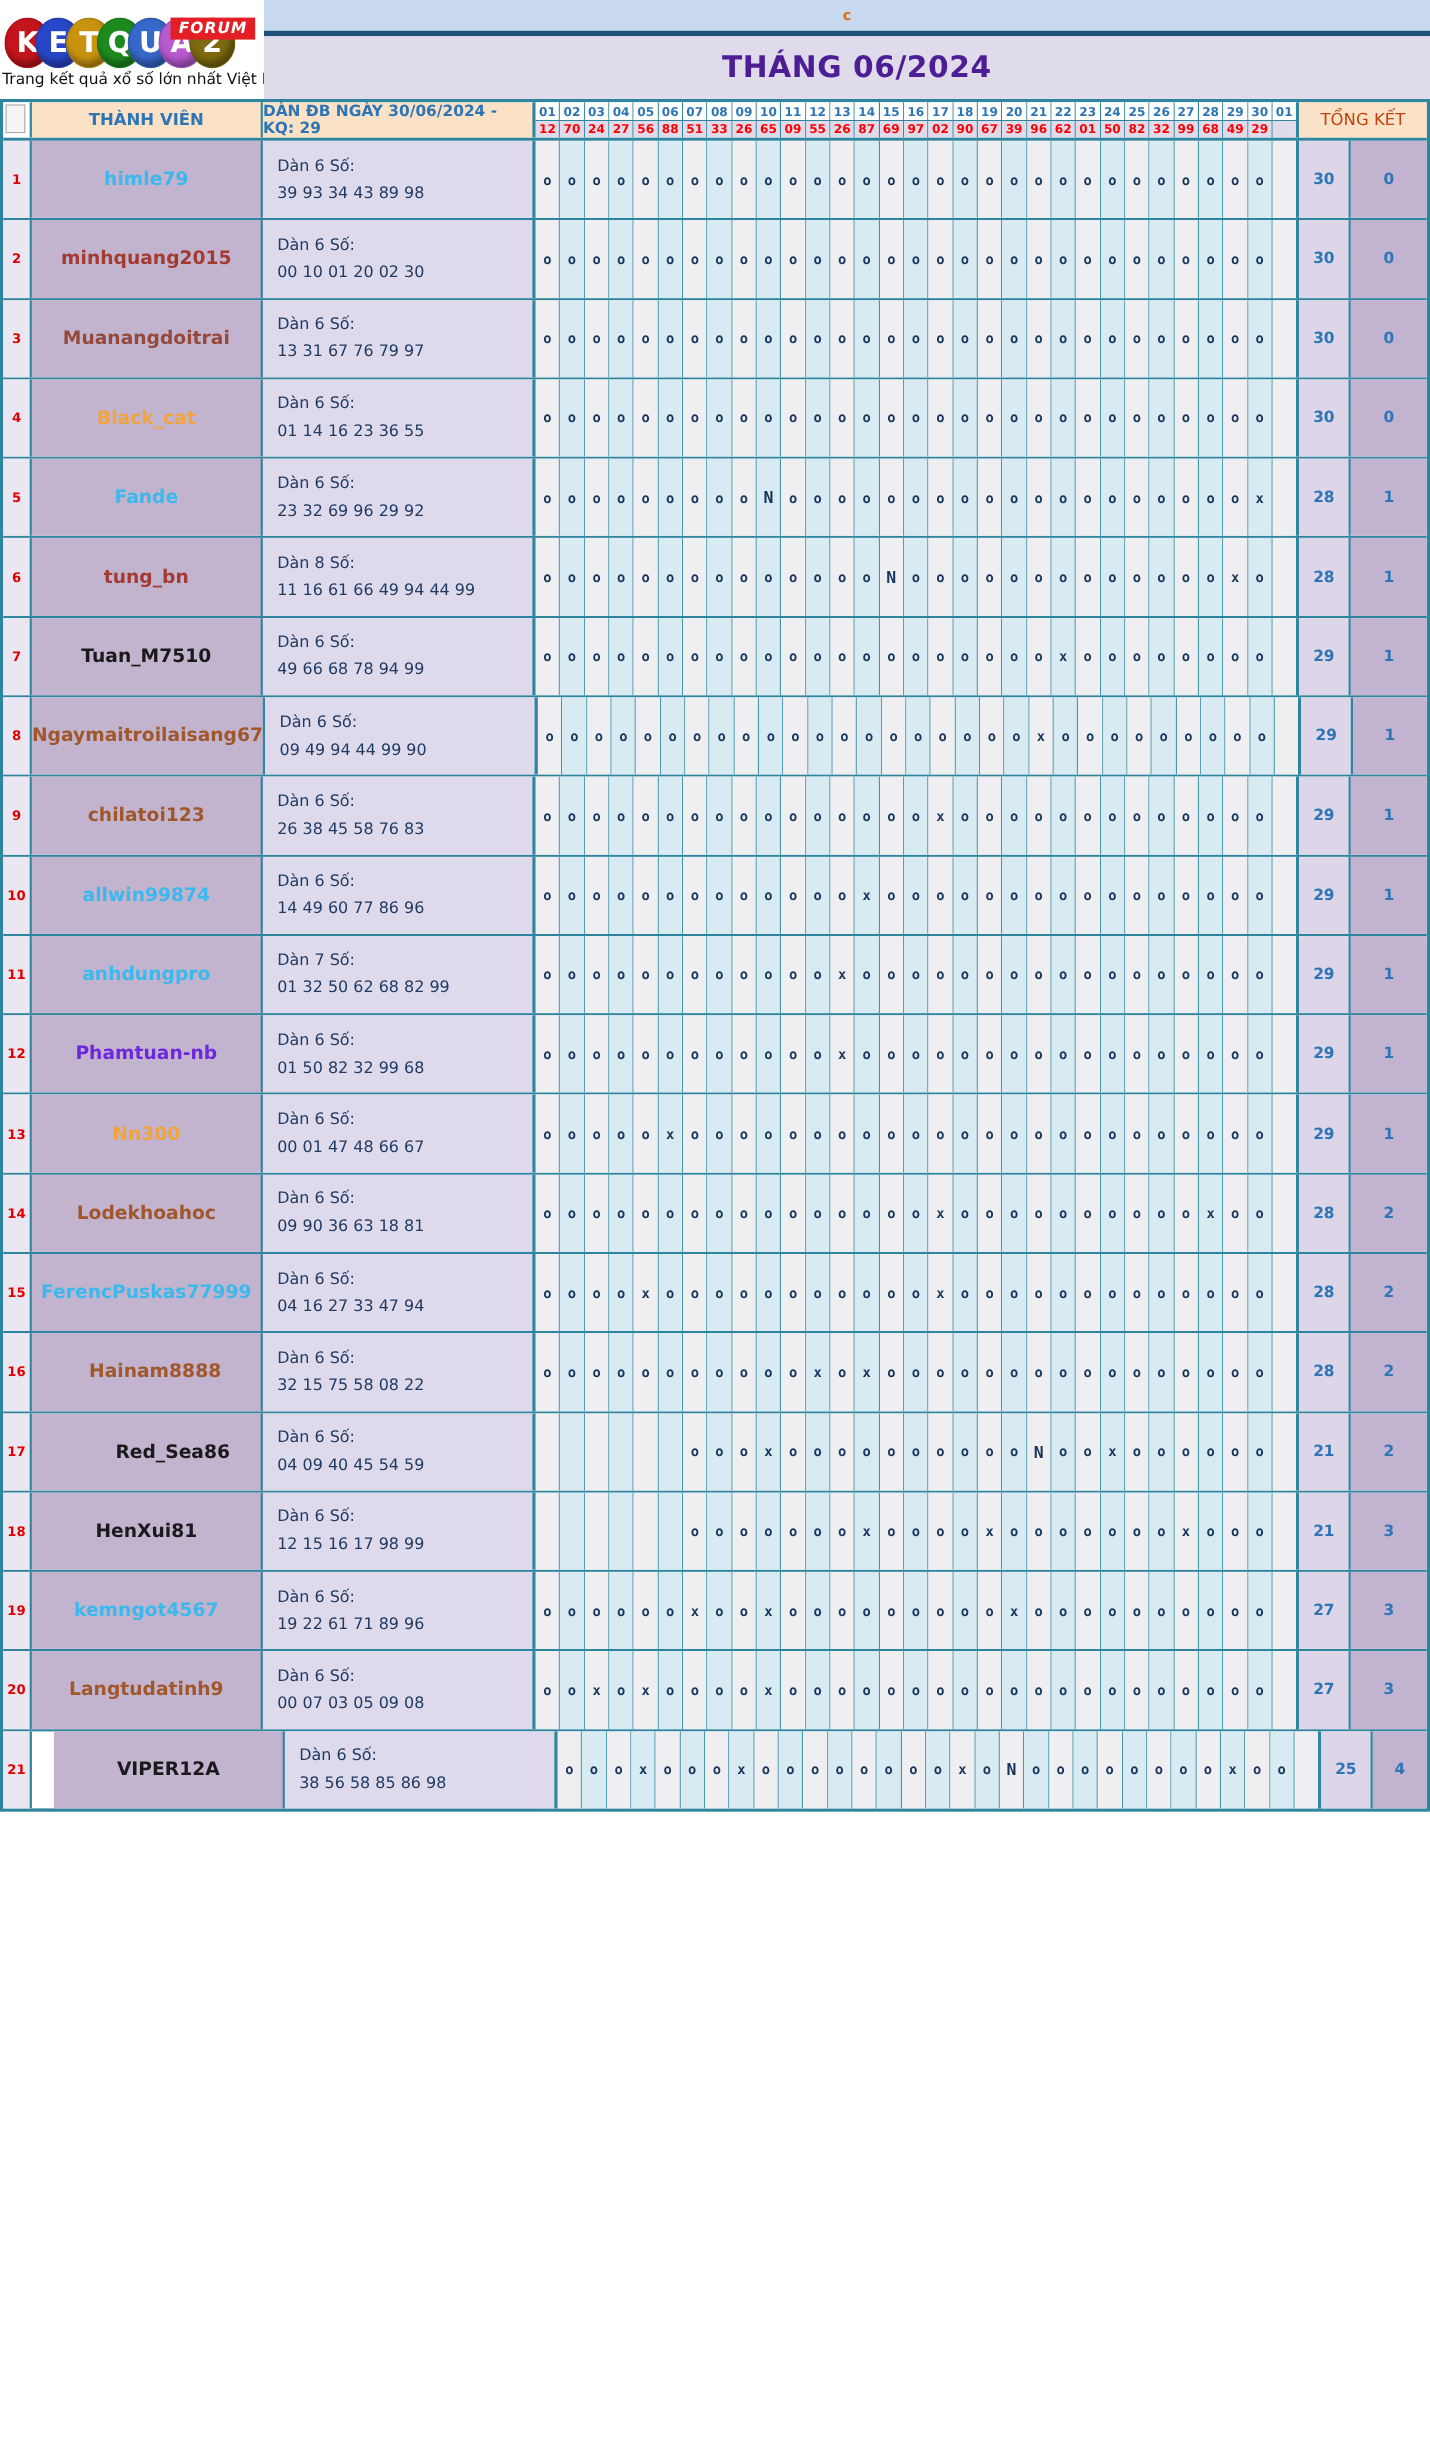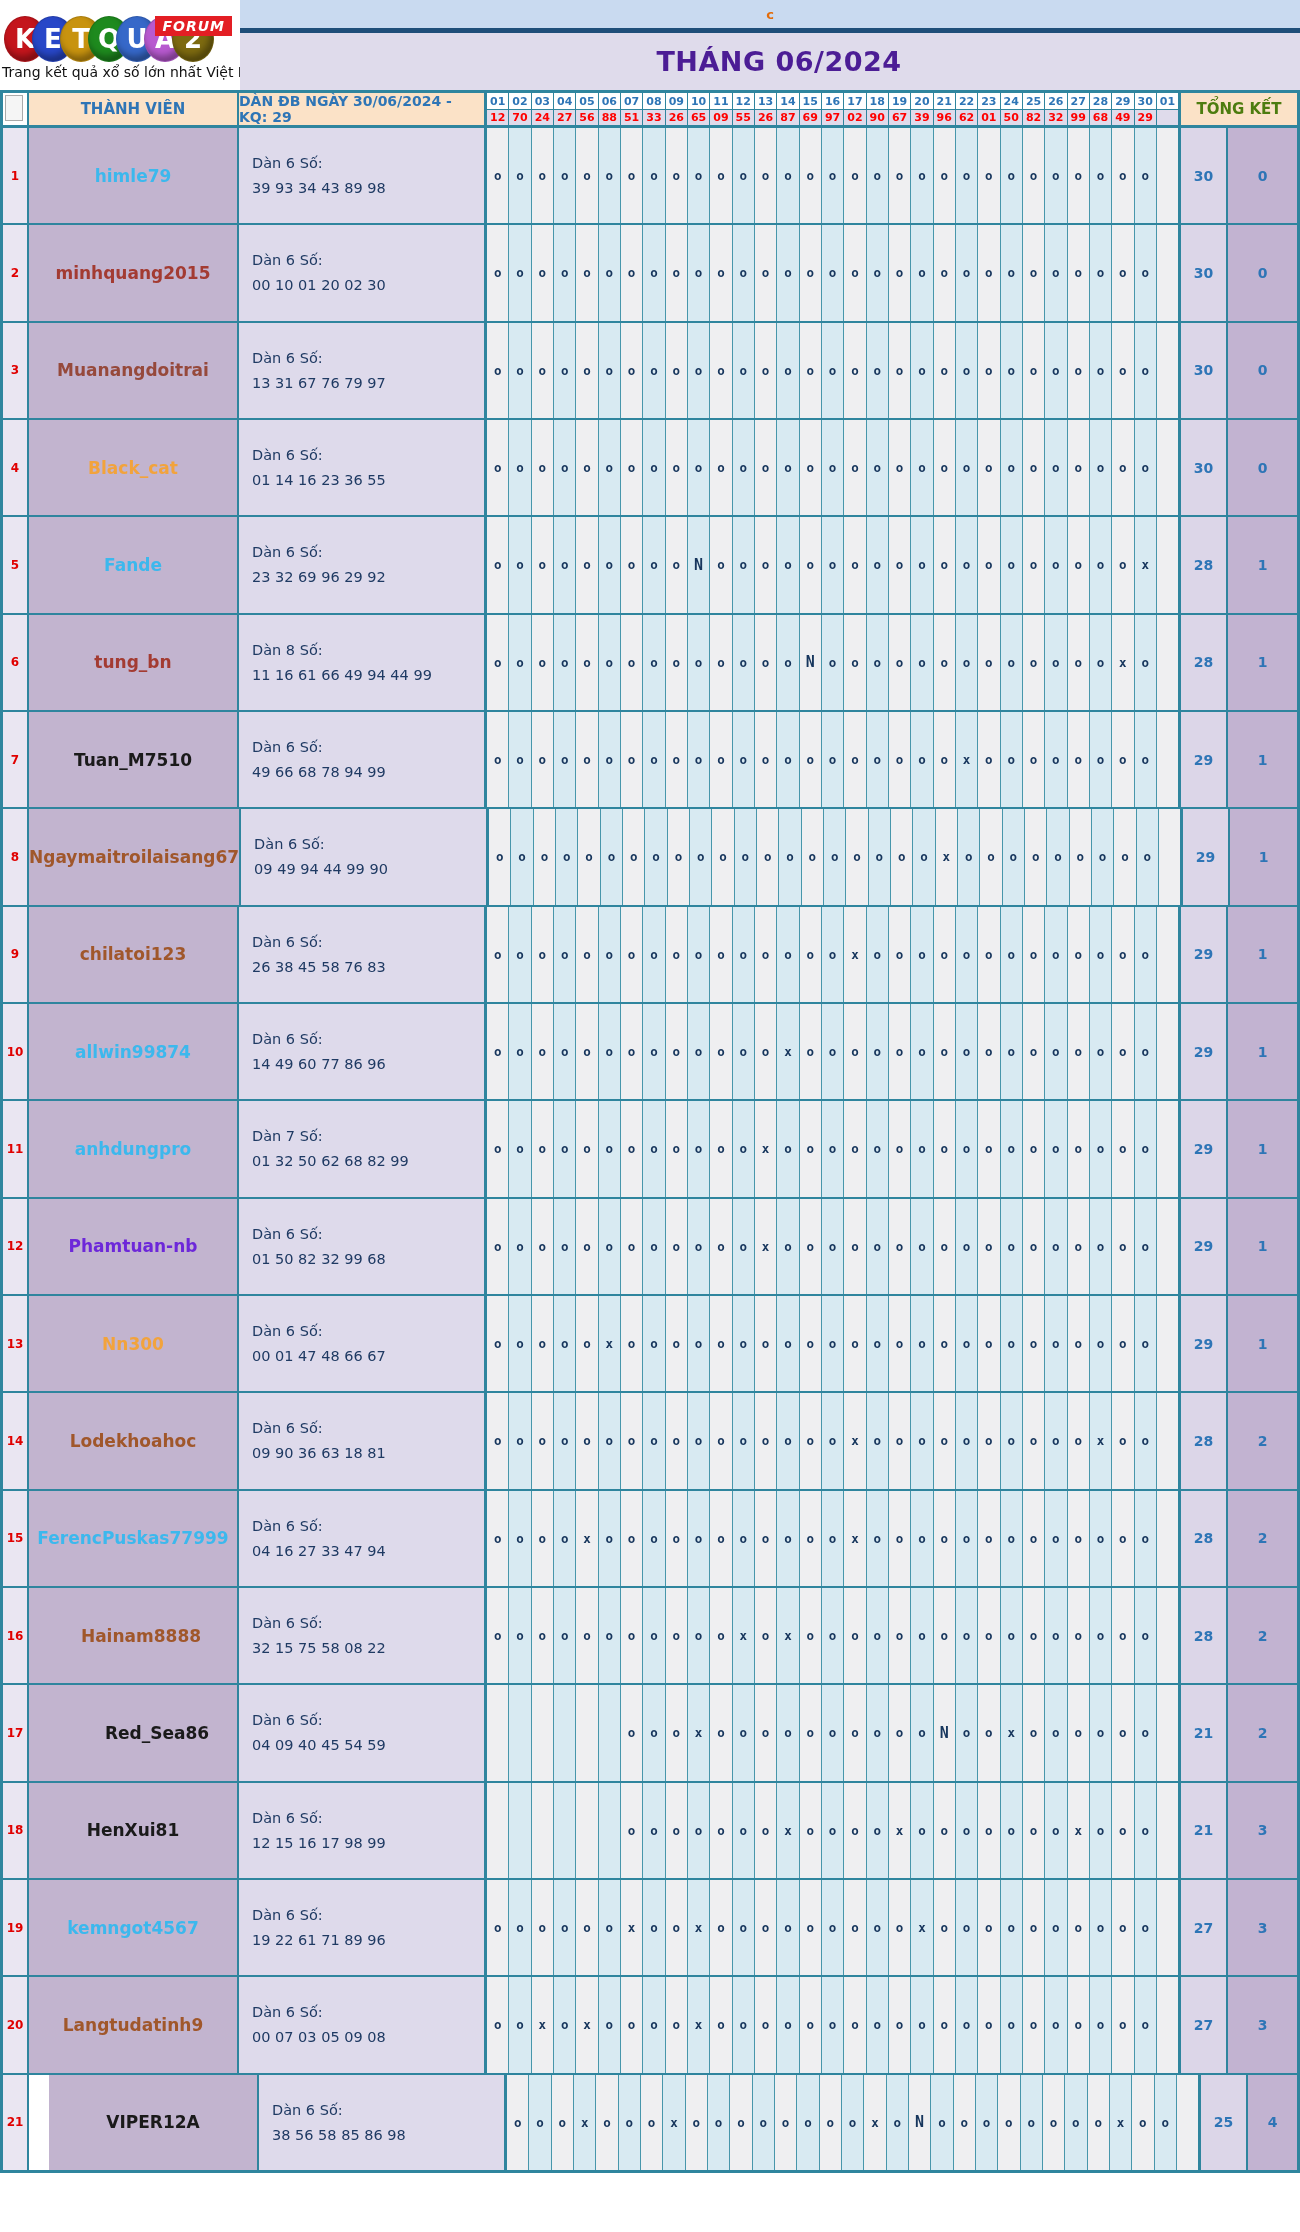--- a/index.html
+++ b/index.html
@@ -13,33 +13,33 @@
 .c-mark{color:#e36c0a;font-size:13px;font-weight:bold}
 .titlebar{position:absolute;left:240px;top:33px;width:1078px;height:57px;background:#dfdbeb;display:flex;align-items:center;justify-content:center;color:#4c1d95;font-size:27px;font-weight:bold;letter-spacing:.5px}
 .logo{position:absolute;left:0;top:0;width:240px;height:90px;background:#fff}
 .logo-circles{position:absolute;left:4px;top:16px;display:flex}
 .logo-letter{width:42px;height:46px;border-radius:50%;margin-left:-14px;display:flex;align-items:center;justify-content:center;color:#fff;font-weight:bold;font-size:26px;box-shadow:inset -3px -5px 6px rgba(0,0,0,.35);border:1px solid rgba(0,0,0,.15)}
 .logo-letter:first-child{margin-left:0}
 .forum-badge{position:absolute;right:8px;top:16px;background:#e31e24;color:#fff;font-style:italic;font-weight:bold;font-size:14px;padding:2px 7px;letter-spacing:1px}
 .tagline{position:absolute;left:2px;top:64px;width:238px;font-size:14px;color:#111;white-space:nowrap}
 
 
-.table{position:absolute;left:0;top:90px;width:1300px;height:2083px;border:3px solid #2f859e;display:flex;flex-direction:column}
+.table{position:absolute;left:0;top:90px;width:1300px;height:1557px;border:3px solid #2f859e;display:flex;flex-direction:column}
 .thead{display:flex;height:35px;border-bottom:3px solid #2f859e;flex:0 0 35px}
 .corner{flex:0 0 26px;background:#fff;border-right:2px solid #2f859e;position:relative}
 .corner-box{position:absolute;left:2px;top:2px;width:18px;height:26px;background:#f5f5f5;border:1px solid #aaa}
 .th-member{flex:0 0 210px;background:#fbe2c7;color:#2e75b6;font-weight:bold;font-size:15px;display:flex;align-items:center;justify-content:center;border-right:2px solid #2f859e}
 .th-dan{flex:0 0 248px;background:#fbe2c7;color:#2e75b6;font-weight:bold;font-size:14px;display:flex;align-items:center;justify-content:center;border-right:3px solid #2f859e}
 .th-grid{flex:0 0 694px;display:flex;flex-direction:column;border-right:3px solid #2f859e}
 .days-row{display:flex;height:17px;border-bottom:1px solid #2f859e}
 .res-row{display:flex;flex:1}
 .day-cell{flex:1 1 0;background:#fff;color:#2e75b6;font-weight:bold;font-size:11px;display:flex;align-items:center;justify-content:center;border-right:1px solid #2f859e}
 .res-cell{flex:1 1 0;background:#dfdbeb;color:#f00;font-weight:bold;font-size:11px;display:flex;align-items:center;justify-content:center;border-right:1px solid #2f859e}
 .day-cell:last-child,.res-cell:last-child{border-right:none}
-.th-sum{flex:1;background:#fbe2c7;color:#4d7c0f;font-weight:bold;font-size:15px;display:flex;align-items:center;justify-content:center}
+.th-sum{flex:1;background:#fbe2c7;color:#c2410c;font-weight:normal;font-size:15px;display:flex;align-items:center;justify-content:center}
 
 .tbody{flex:1;display:flex;flex-direction:column}
 .row{flex:1;display:flex;border-bottom:2.5px solid #2f859e}
 .row:last-child{border-bottom:none}
 .cell-num{flex:0 0 26px;background:#eae6f2;color:#e00000;font-weight:bold;font-size:12px;display:flex;align-items:center;justify-content:center;border-right:2px solid #2f859e}
 .cell-name{flex:0 0 210px;background:#c2b4cf;display:flex;align-items:center;justify-content:center;font-weight:bold;font-size:17px;border-right:2px solid #2f859e;text-align:center;cursor:pointer}
 .cell-dan{flex:0 0 248px;background:#dedaeb;color:#1f3a63;font-size:14.5px;display:flex;flex-direction:column;justify-content:center;padding-left:13px;border-right:3px solid #2f859e}
 .dan-label{margin-bottom:9px}
 .cell-marks{flex:0 0 694px;display:flex;border-right:3px solid #2f859e}
 .mark-cell{flex:1 1 0;display:flex;align-items:center;justify-content:center;border-right:1px solid #4796ab;font-weight:bold;font-size:12.5px;color:#17365d;font-family:"DejaVu Sans Mono",monospace}

